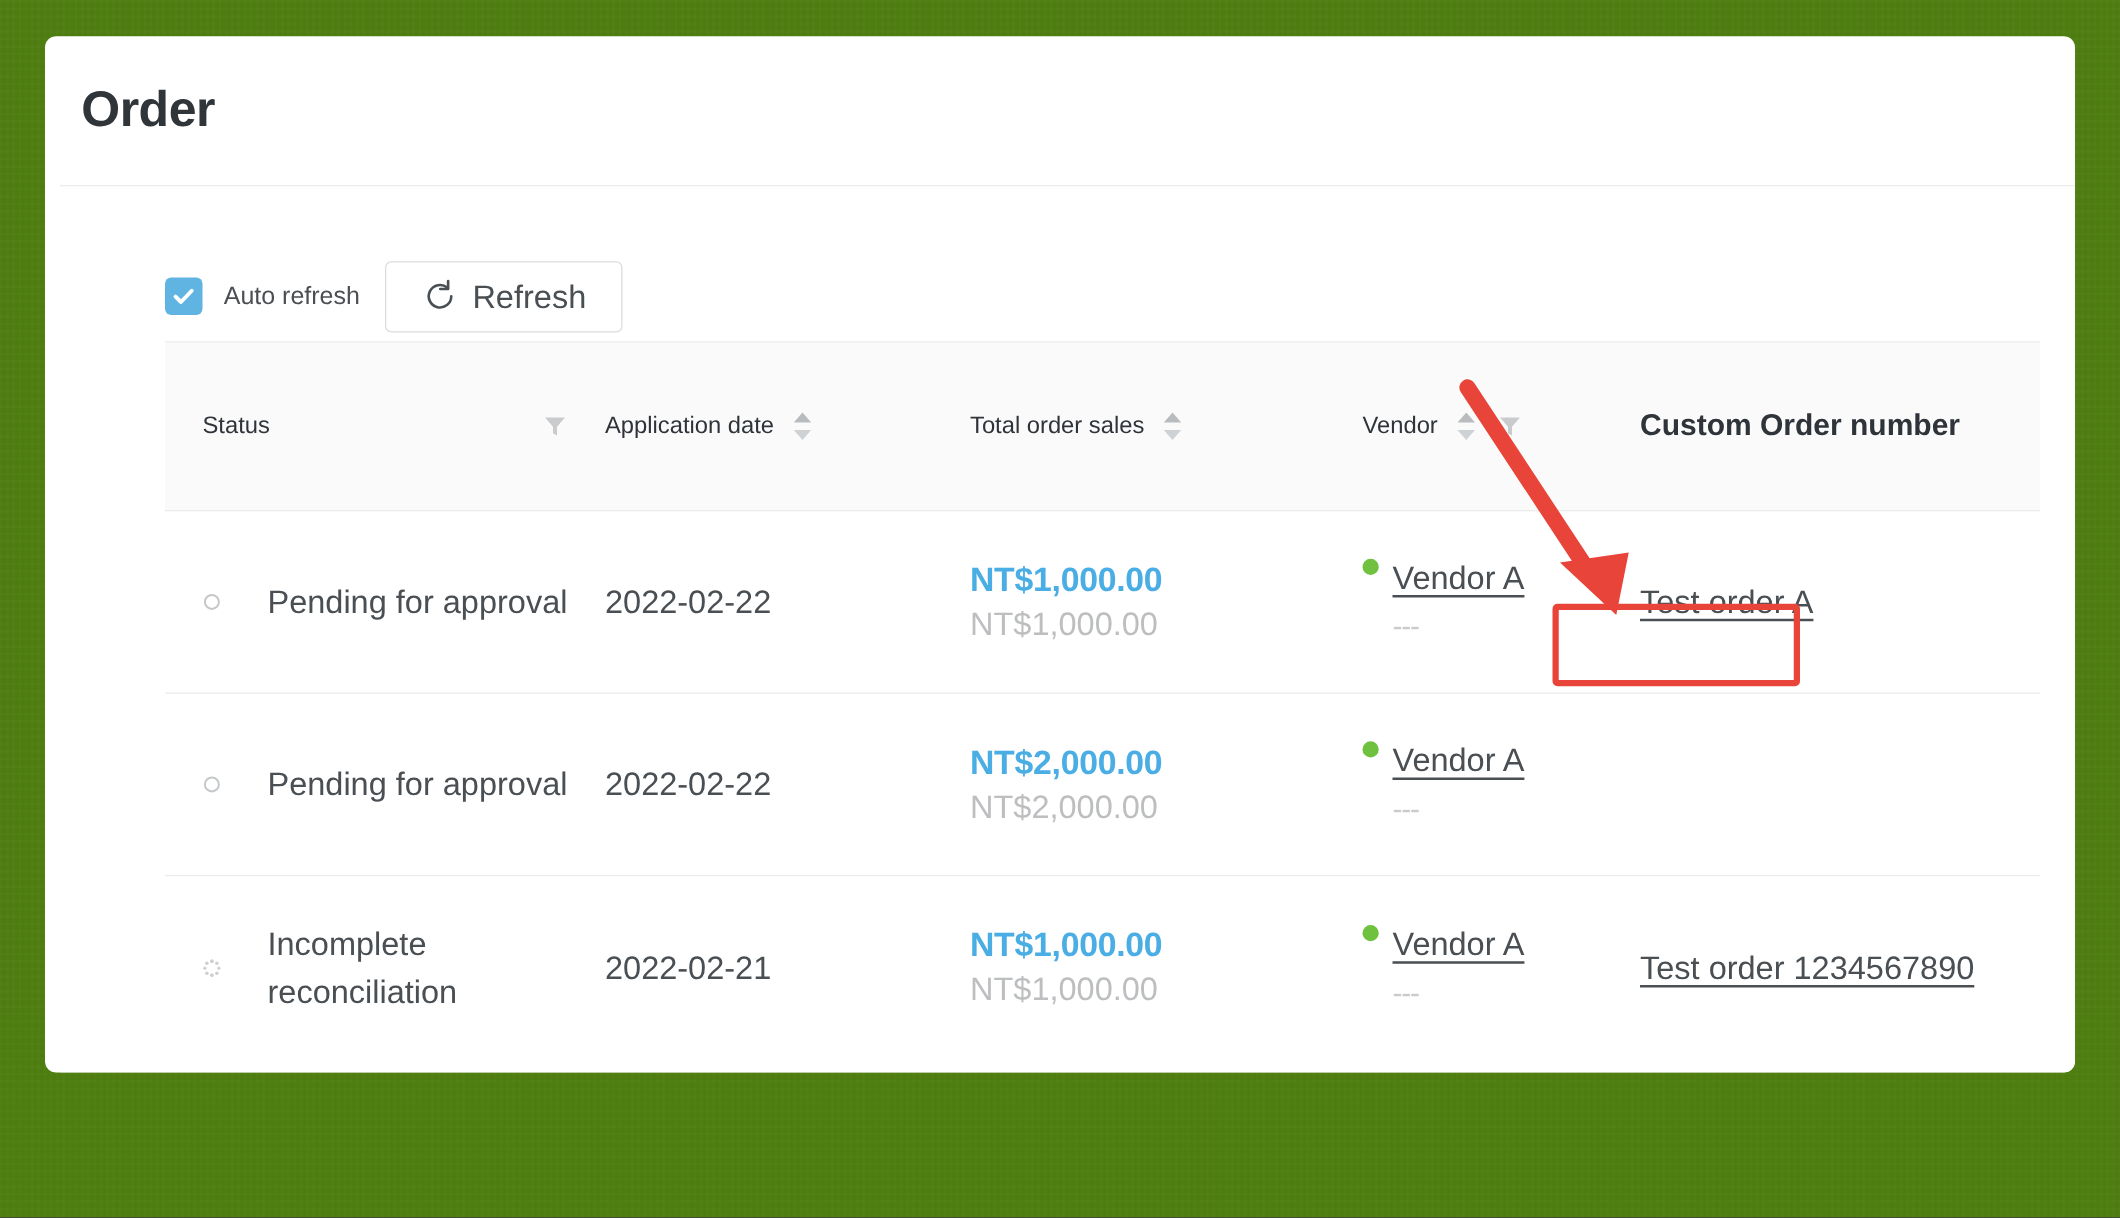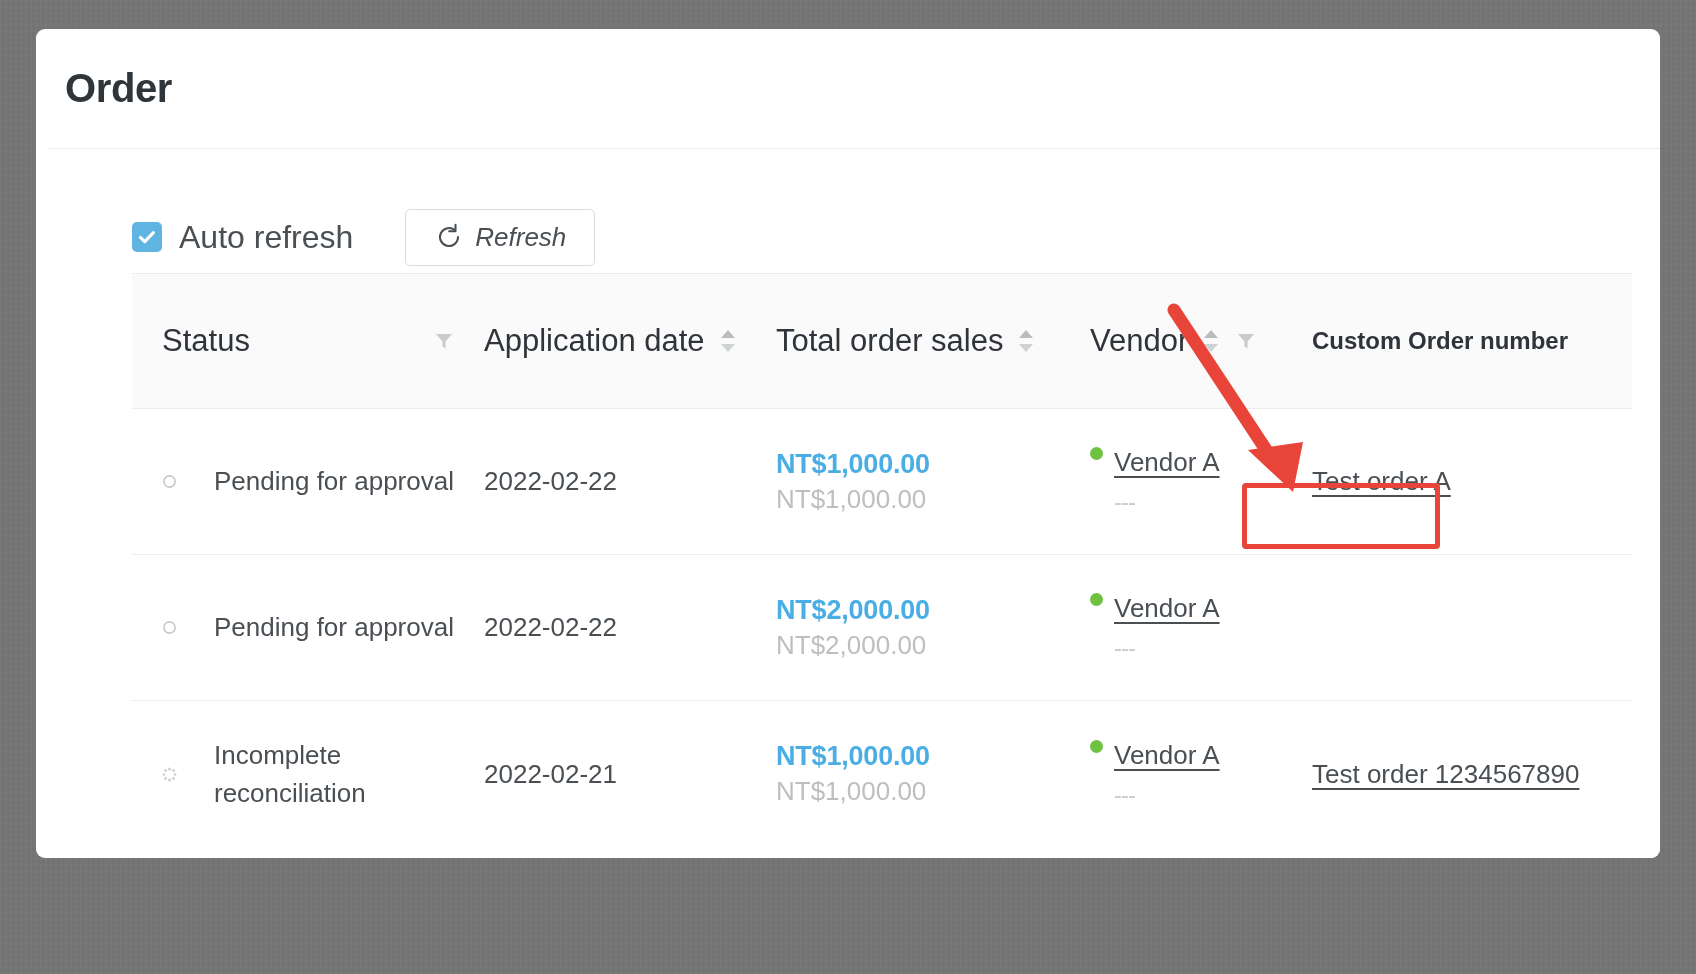--- a/index.html
+++ b/index.html
@@ -10,21 +10,21 @@
     overflow: hidden;
     background: #000000;
     font-family: "Liberation Sans", sans-serif;
   }
 
   
   #screen {
     position: relative;
     width: 1696px;
     height: 974px;
-    background: #737373;
+    background: #4d7c0f;
   }
 
   .noise-edge {
     position: absolute;
     inset: 0;
     pointer-events: none;
     background:
       repeating-linear-gradient(90deg, rgba(255,255,255,0.035) 0 2px, rgba(0,0,0,0) 2px 5px),
       repeating-linear-gradient(0deg, rgba(255,255,255,0.03) 0 2px, rgba(0,0,0,0) 2px 6px);
     opacity: .6;
@@ -85,39 +85,38 @@
     border-radius: 5px;
     background: #5fb4e2;
     display: flex;
     align-items: center;
     justify-content: center;
     flex: none;
   }
   .checkbox svg { display: block; }
   .checkbox-label {
     margin-left: 17px;
-    font-size: 32px;
+    font-size: 20px;
     color: #4a4f54;
     white-space: nowrap;
   }
 
   .refresh-btn {
-    margin-left: 52px;
+    margin-left: 20px;
     height: 57px;
     min-width: 190px;
     padding: 0 27px;
     border: 1px solid #dcdcdc;
     border-radius: 5px;
     background: #ffffff;
     display: flex;
     align-items: center;
     justify-content: center;
     gap: 11px;
     cursor: pointer;
-    font-style: italic;
   }
   .refresh-btn .lbl {
     font-size: 26px;
     color: #4a4f54;
     white-space: nowrap;
   }
 
   
   .table {
     margin: 0 0 0 84px;
@@ -132,21 +131,21 @@
     background: #fafafa;
     border-top: 1px solid #ededed;
     border-bottom: 1px solid #ececec;
   }
   .th {
     display: flex;
     align-items: center;
     color: #2f343a;
     white-space: nowrap;
   }
-  .th .caption { font-size: 31px; }
+  .th .caption { font-size: 19px; }
   .th.bold .caption { font-weight: bold; font-size: 24px; }
 
   .col-status   { width: 352px; padding-left: 30px; justify-content: space-between; padding-right: 28px; }
   .col-date     { width: 292px; }
   .col-sales    { width: 314px; }
   .col-vendor   { width: 200px; }
   .col-custom   { width: 300px; padding-left: 22px; }
 
   .icon-sort { margin-left: 14px; flex: none; }
   .icon-filter { flex: none; }

